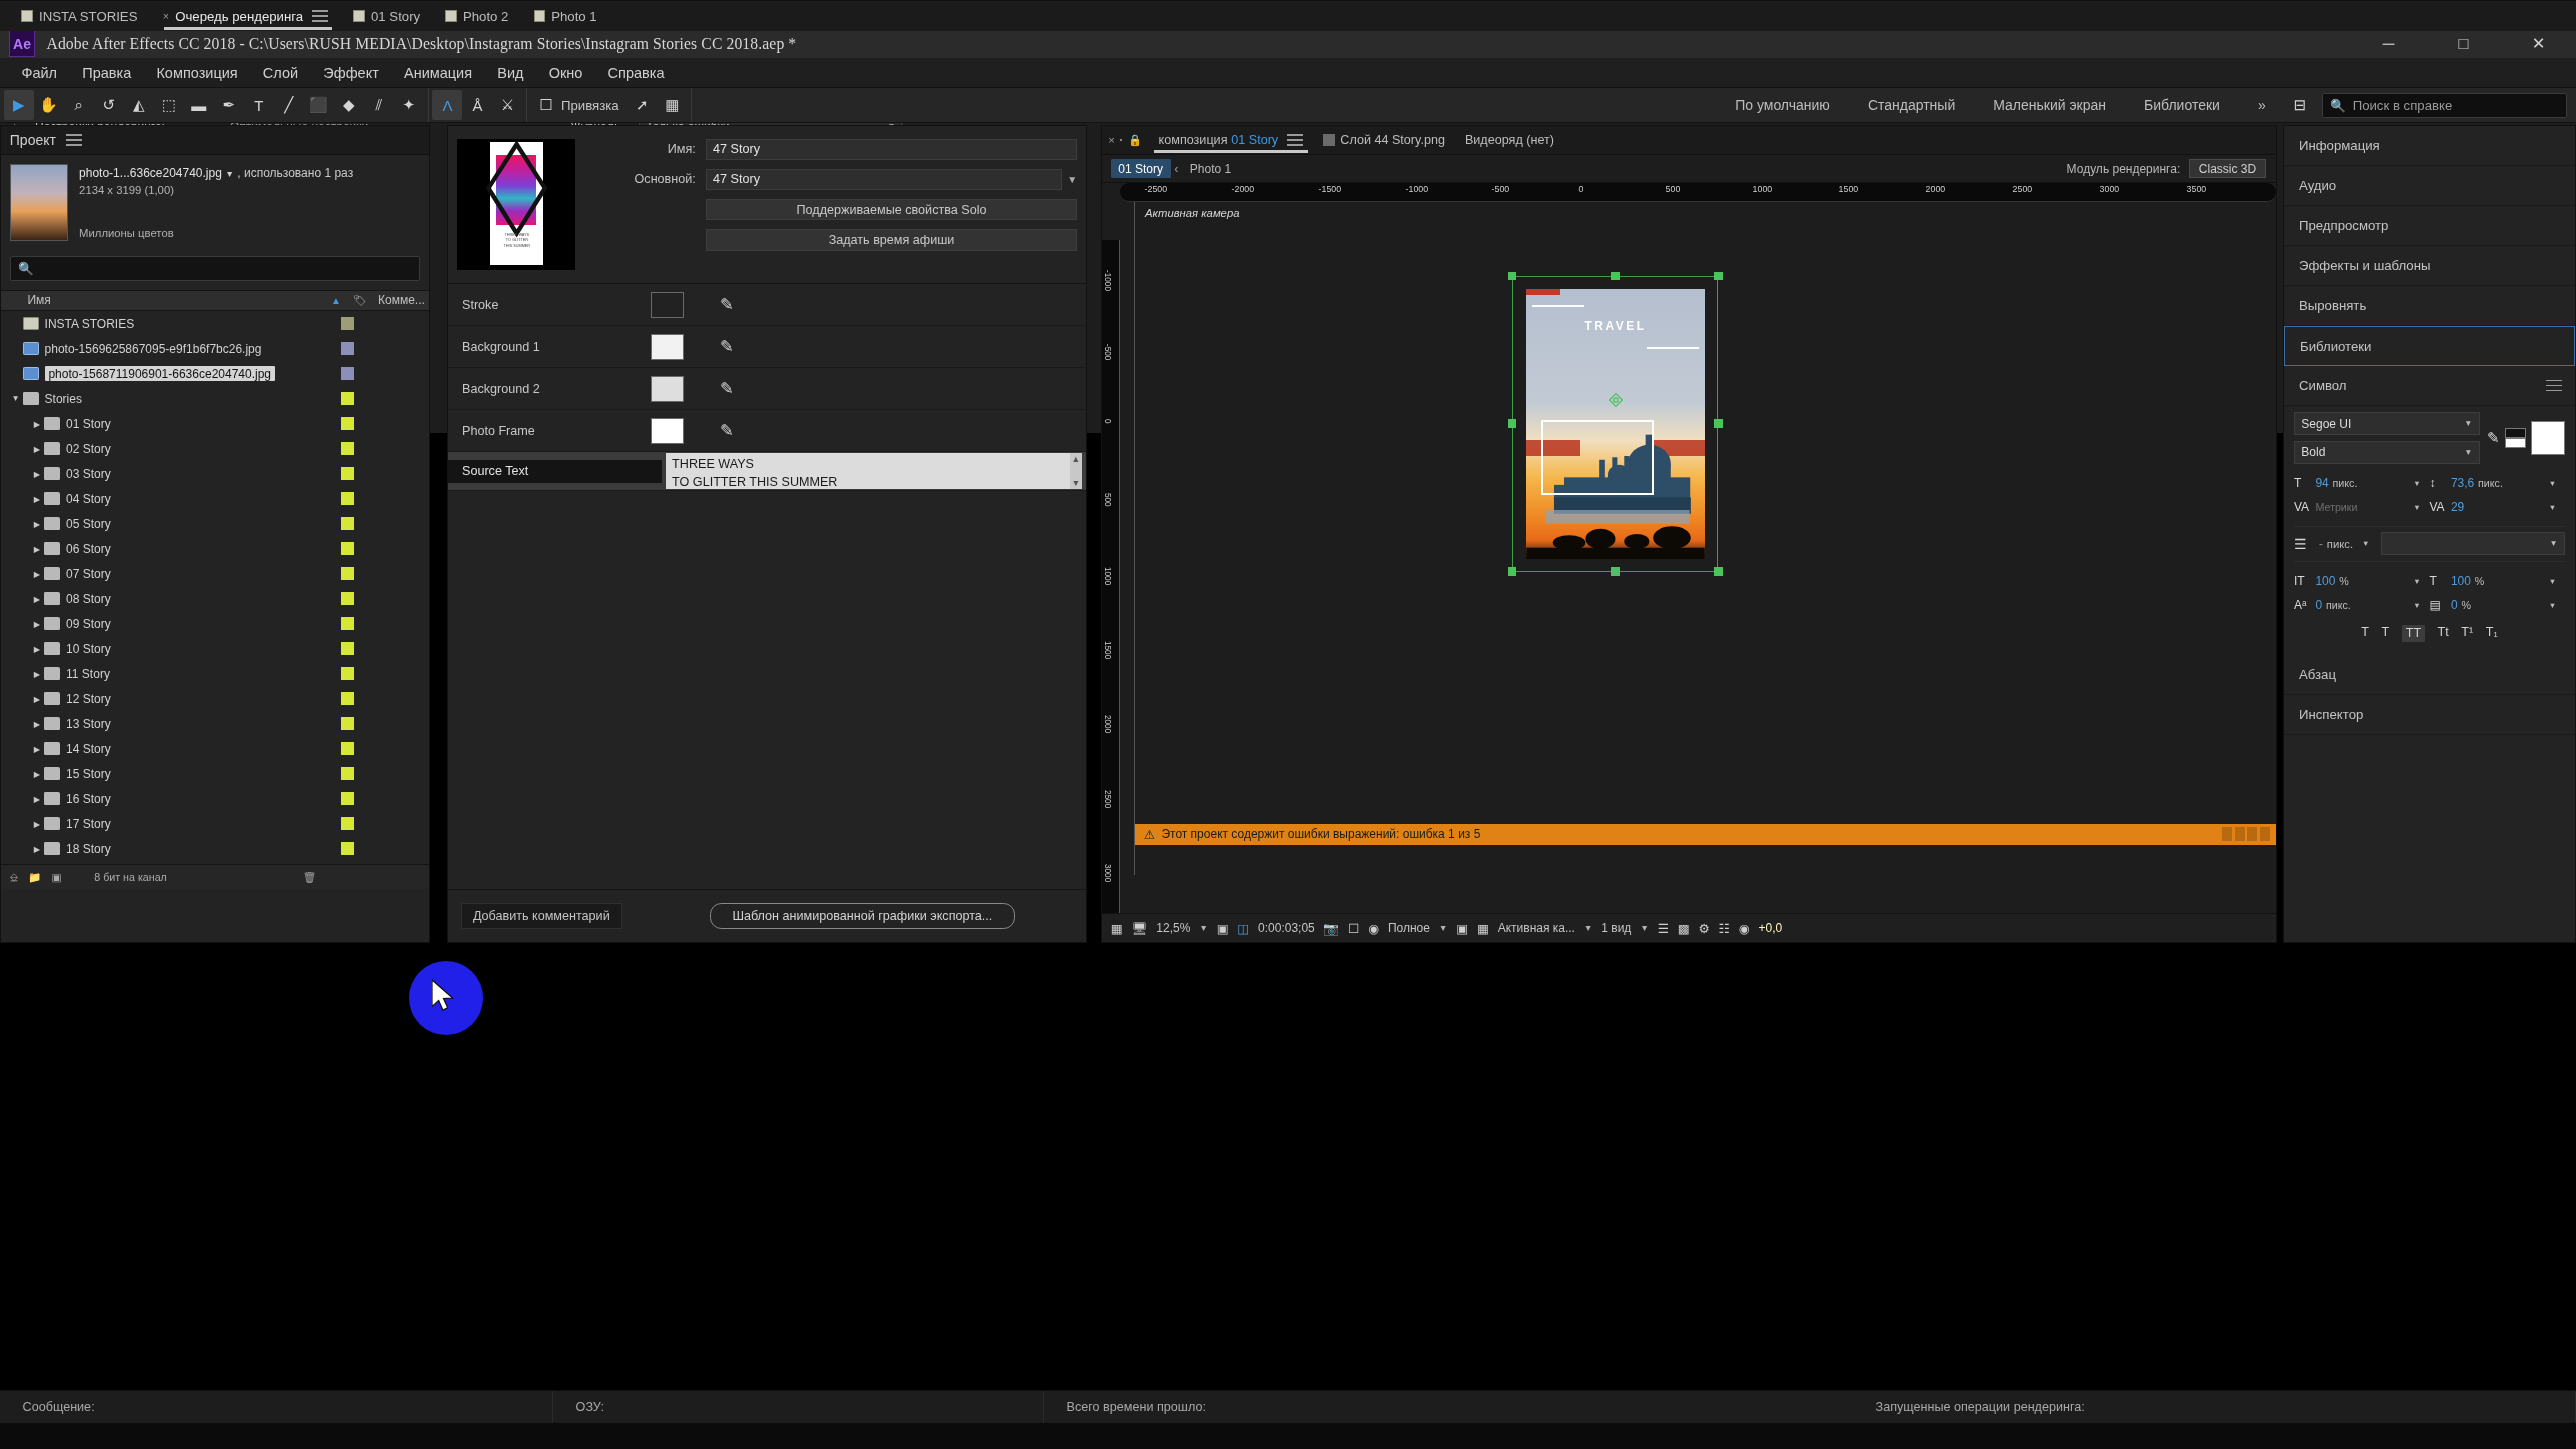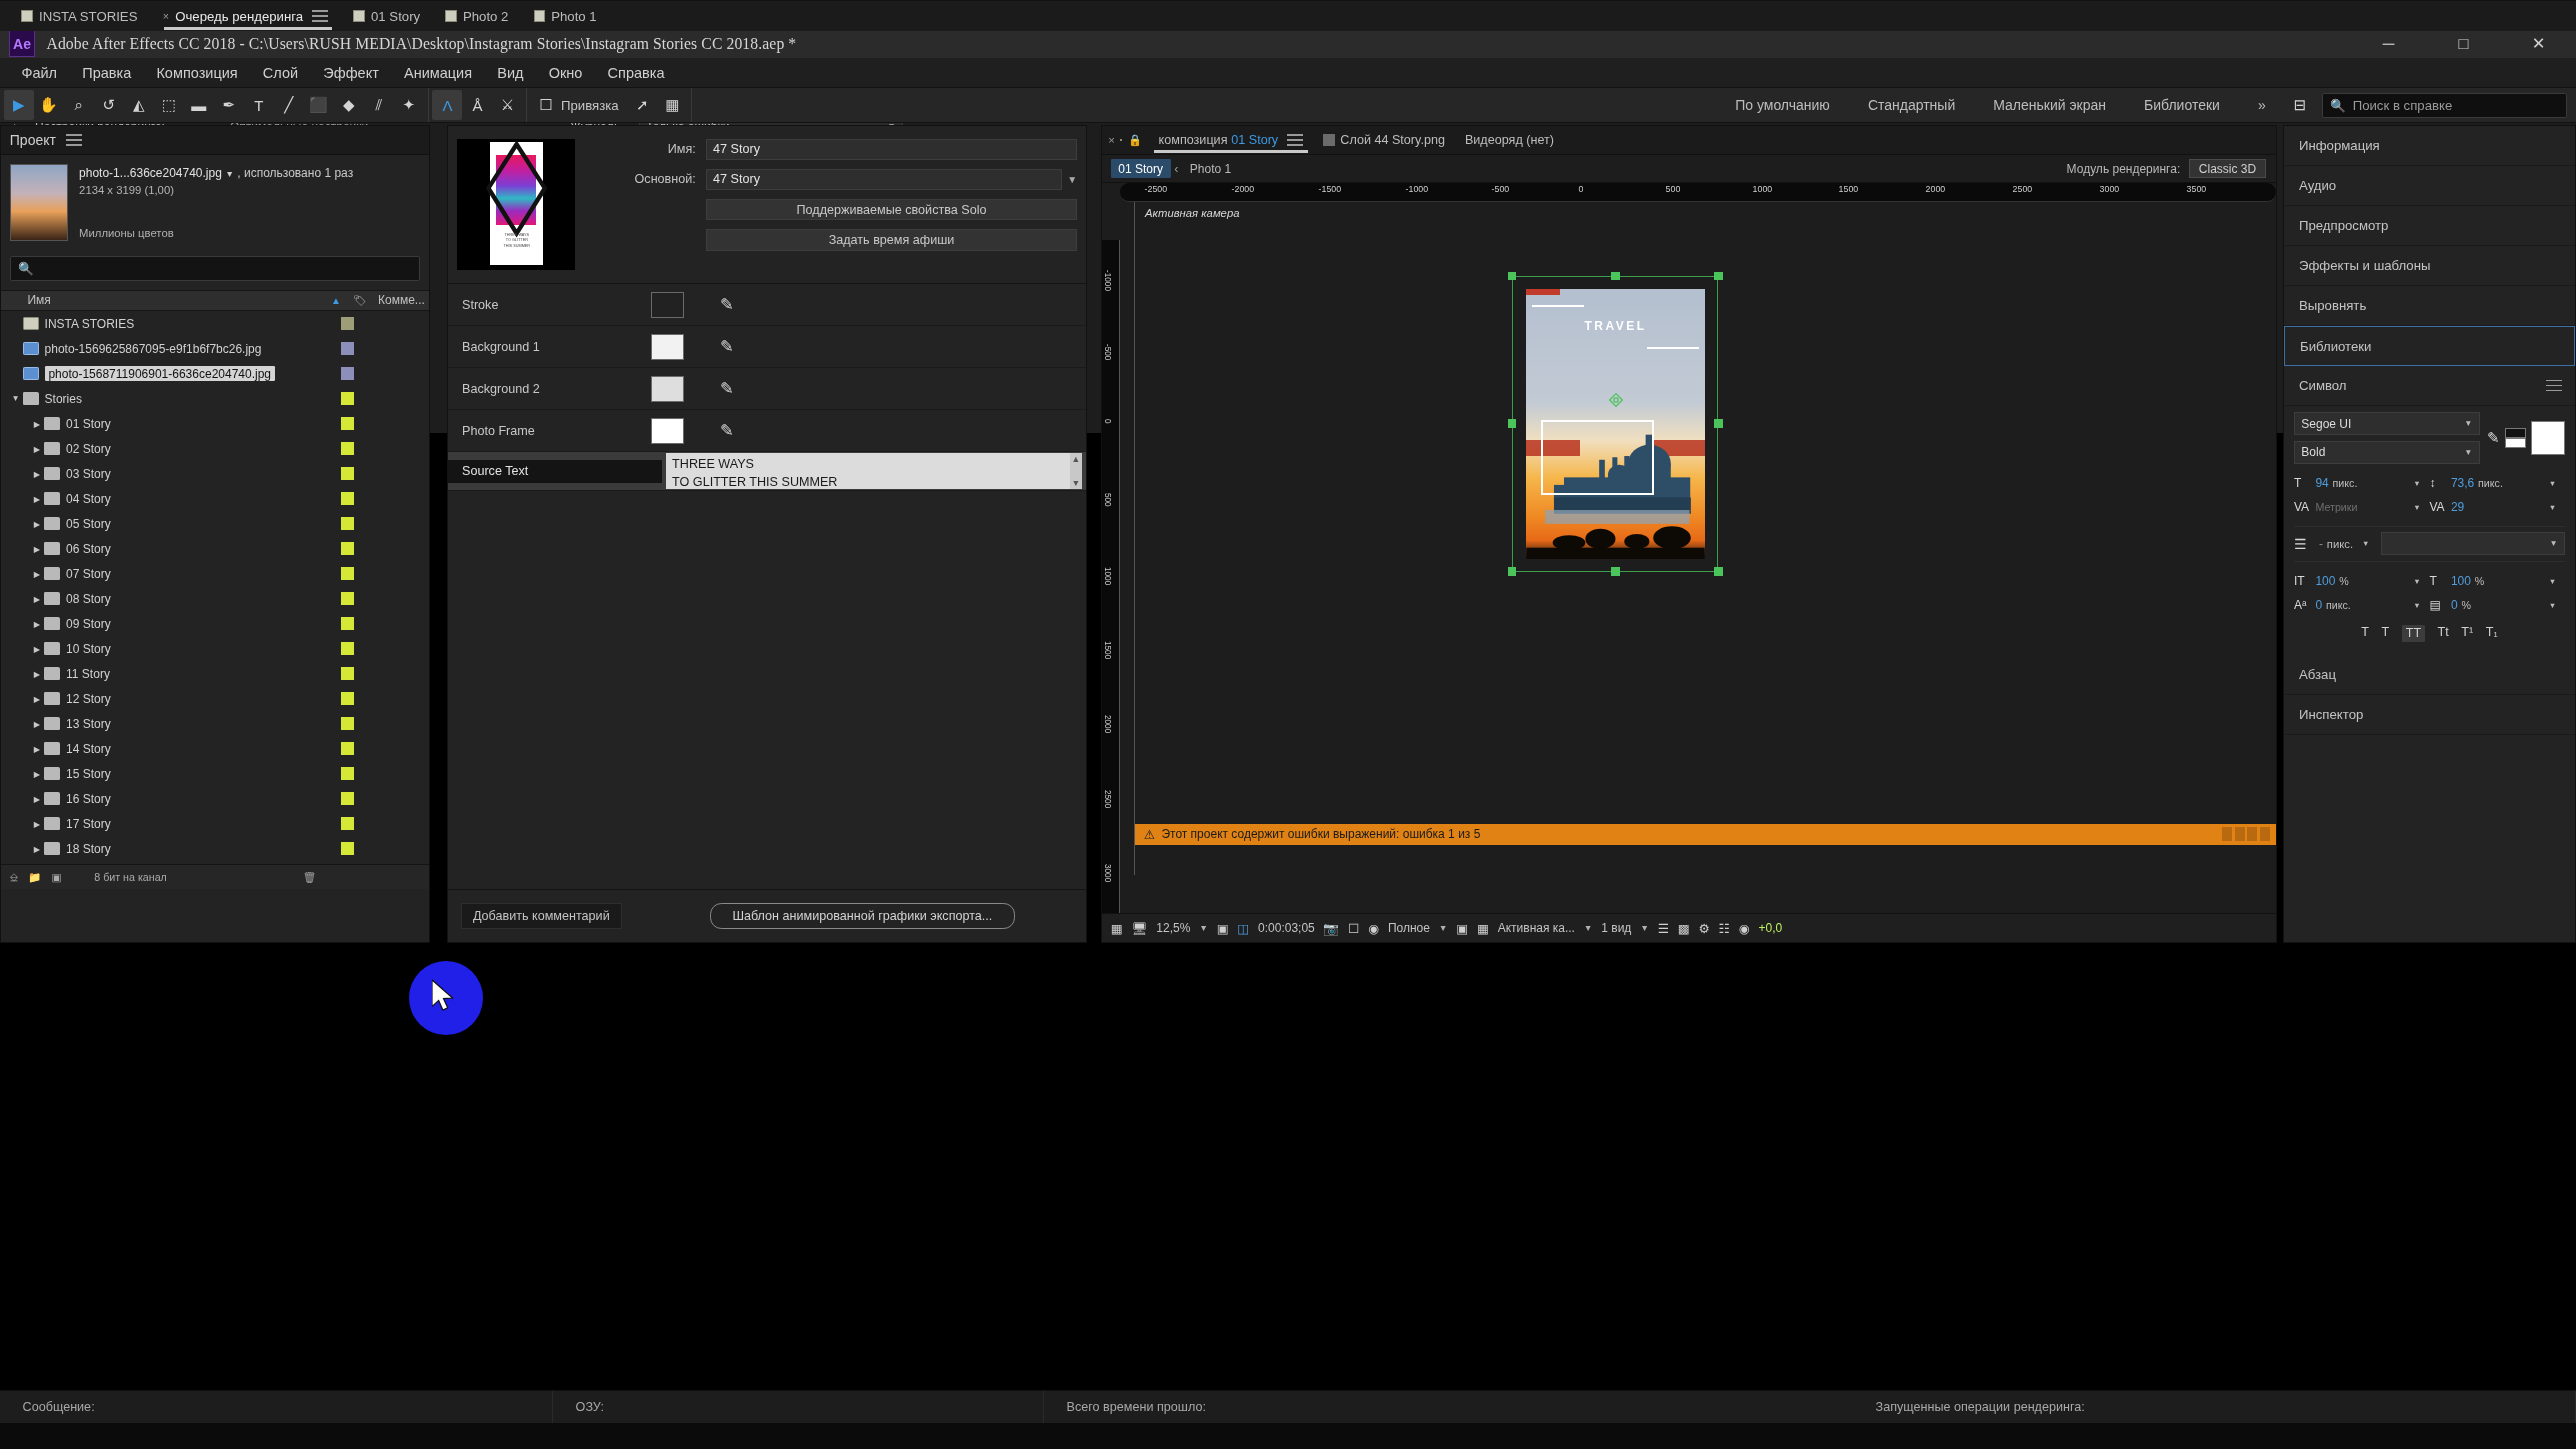--- a/index.html
+++ b/index.html
@@ -688,21 +688,21 @@
     <span class="cbb-i">▦</span>
     <span>Активная ка...</span>
     <span style="font-size:8.8px;color:#b0b0b0;">▼</span>
     <span>1 вид</span>
     <span style="font-size:8.8px;color:#b0b0b0;">▼</span>
     <span class="cbb-i">☰</span>
     <span class="cbb-i">▩</span>
     <span class="cbb-i">⚙</span>
     <span class="cbb-i">☷</span>
     <span class="cbb-i">◉</span>
-    <span style="color:#bef264;">+0,0</span>
+    <span style="color:#fef9c3;">+0,0</span>
   </div>
 </div>
 
 <div class="panel" id="rightBar">
   <div id="rbitems">
       <div class="rb-item">Информация</div>
       <div class="rb-item">Аудио</div>
       <div class="rb-item">Предпросмотр</div>
       <div class="rb-item">Эффекты и шаблоны</div>
       <div class="rb-item">Выровнять</div>

